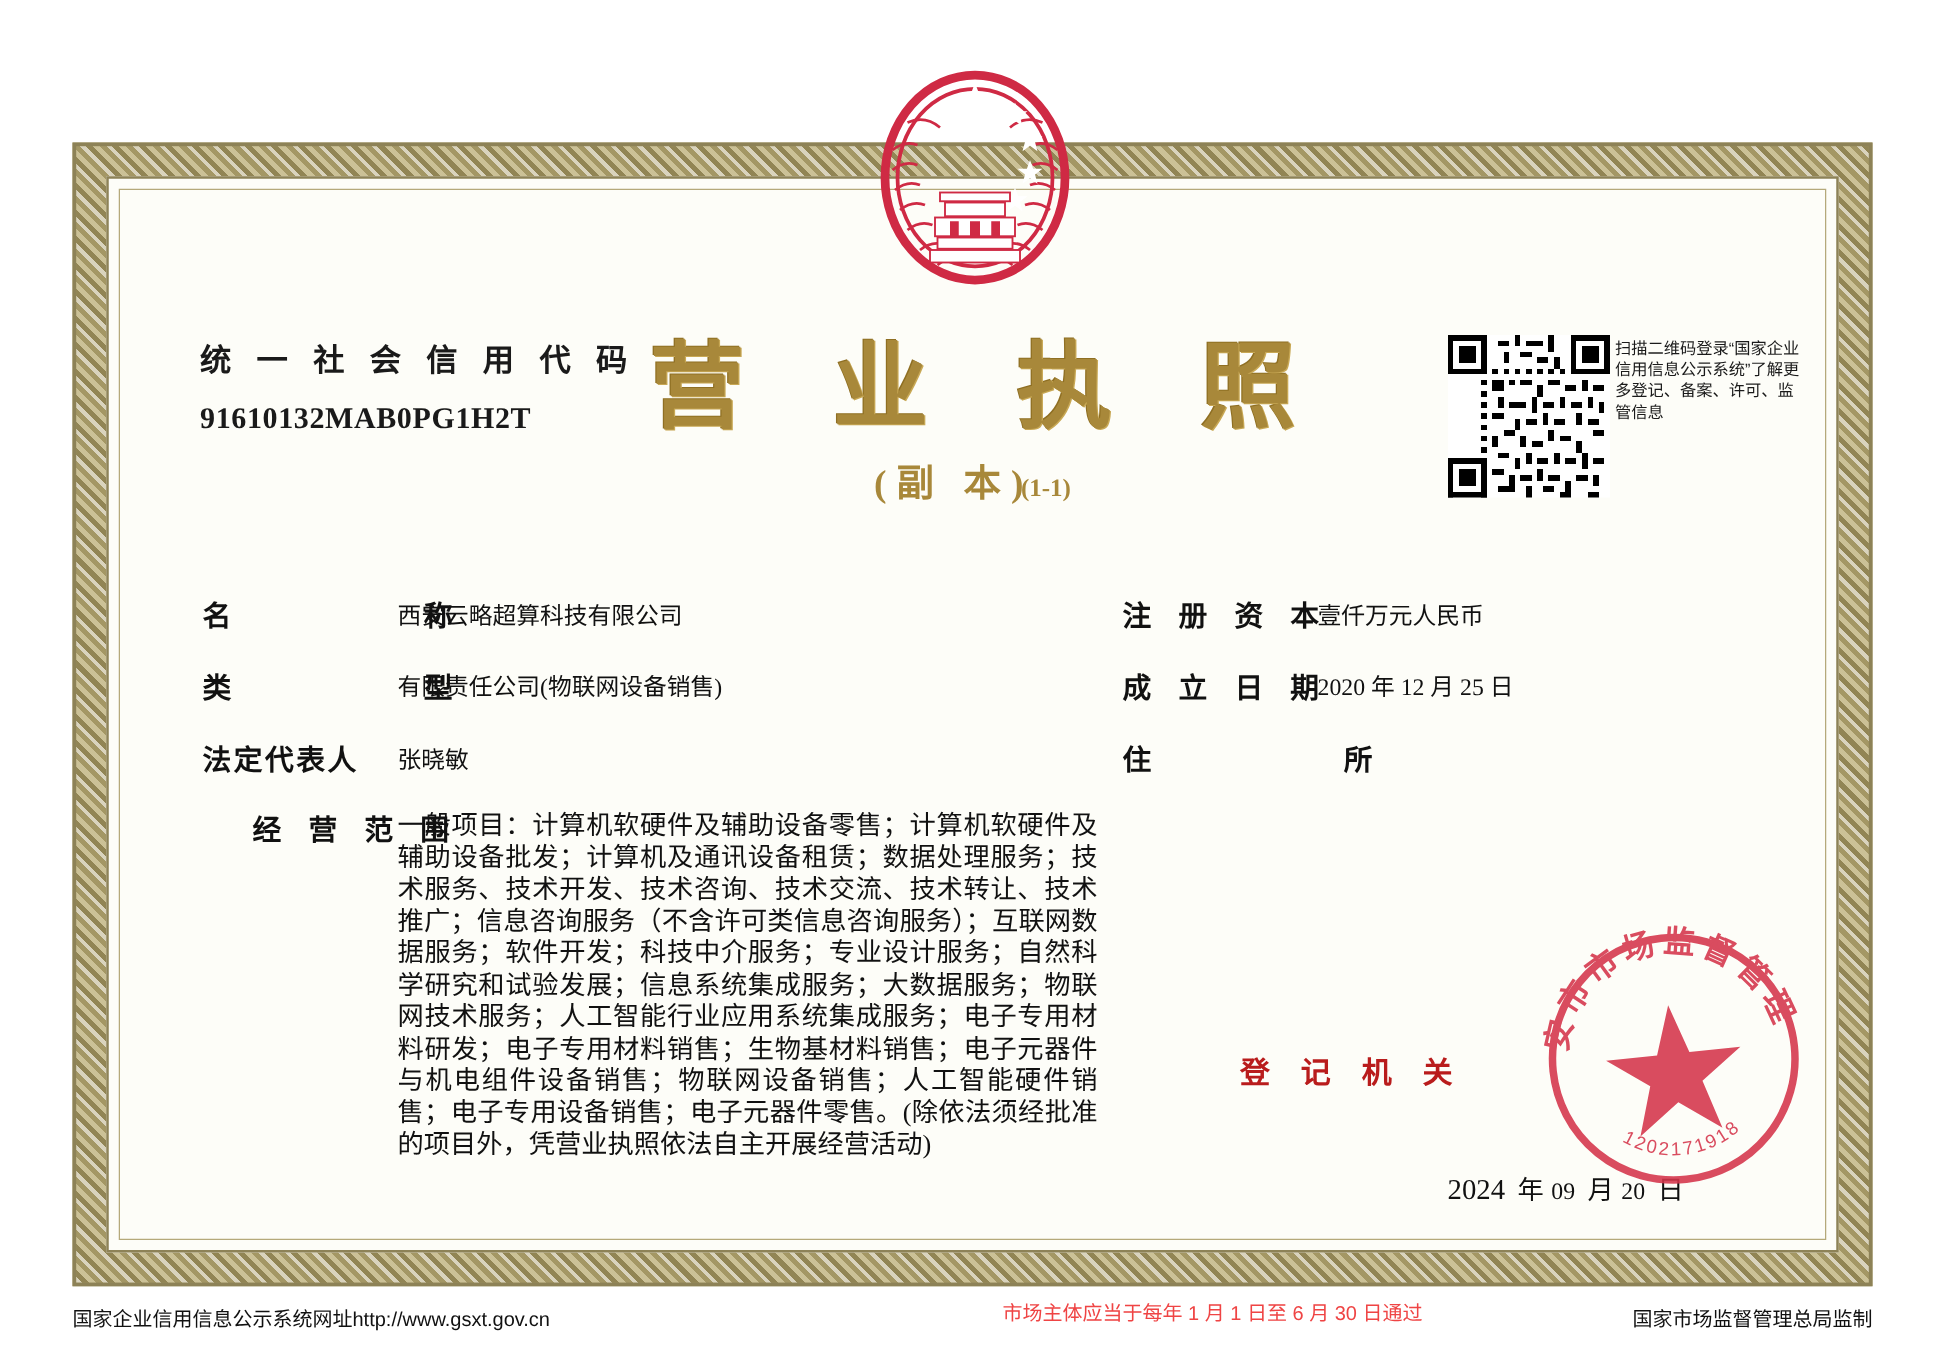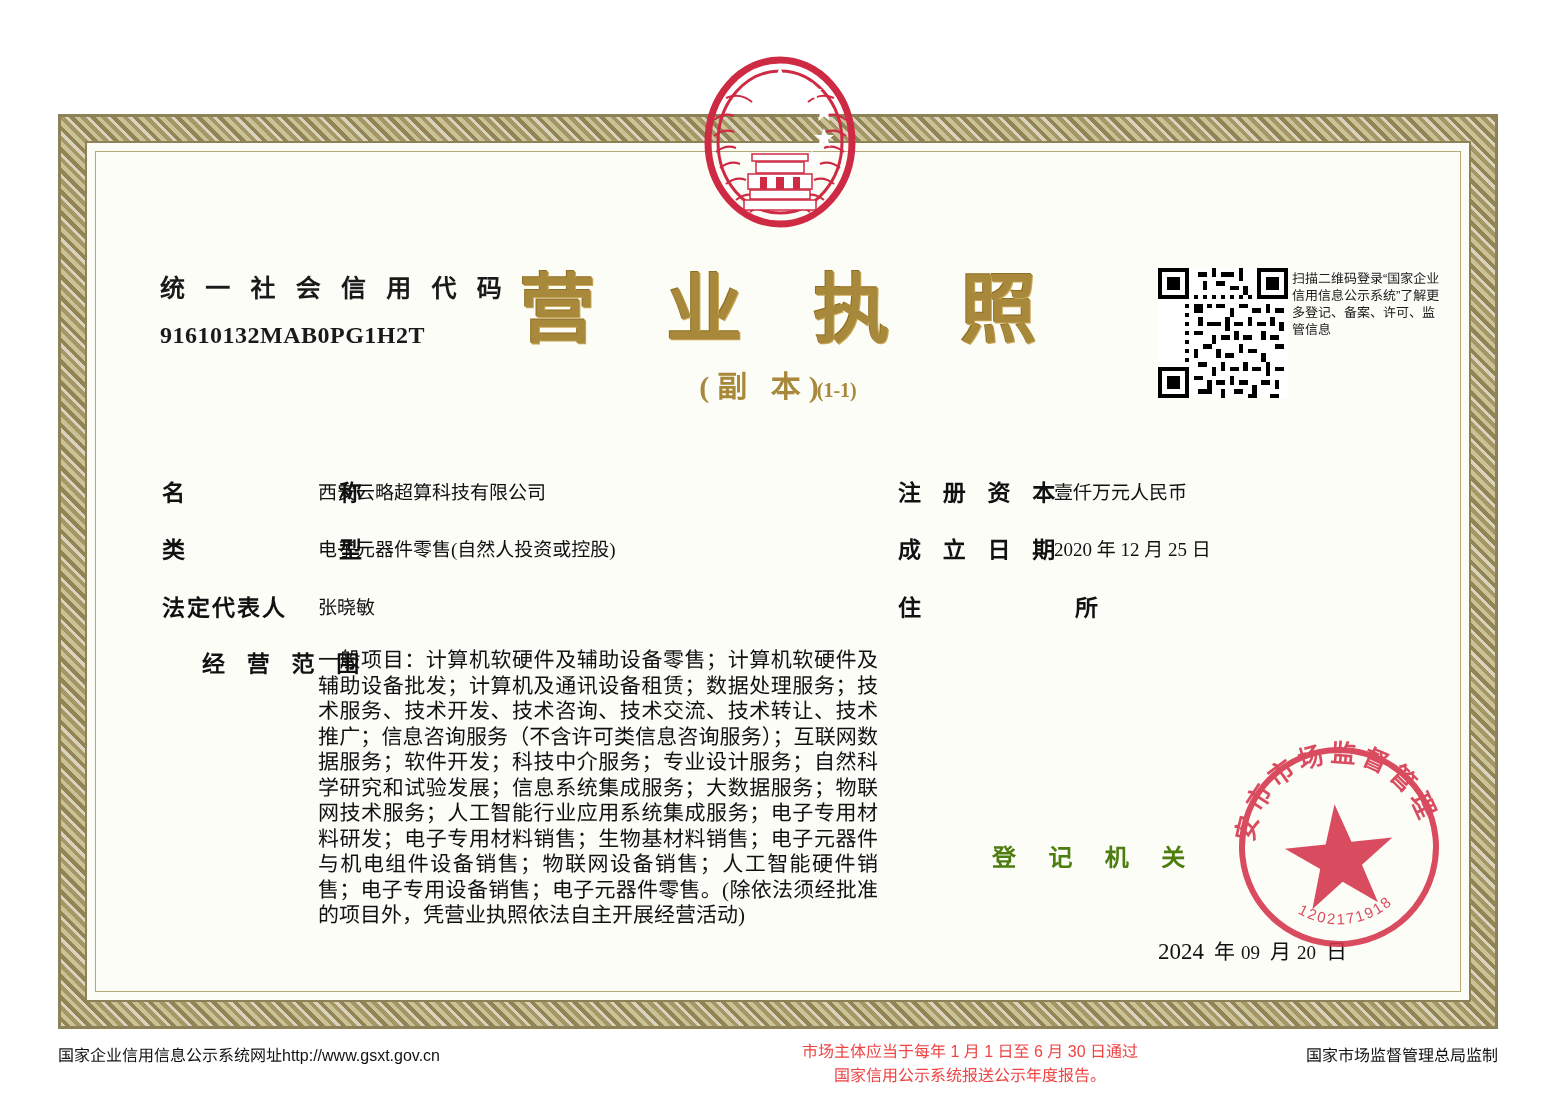--- a/index.html
+++ b/index.html
@@ -226,25 +226,25 @@
     line-height: 31px;
     color: #111;
     z-index: 6;
   }
 
   
   .reg-authority {
     position: absolute;
     left: 992px;
     top: 838px;
-    font-family: Liberation Mono, monospace;
+    font-family: Liberation Sans, sans-serif;
     font-size: 24px;
     font-weight: bold;
     letter-spacing: 9px;
-    color: #4d7c0f;
+    color: #b91c1c;
     z-index: 6;
   }
   .date-row {
     position: absolute;
     left: 1146px;
     top: 935px;
     font-family: "Liberation Serif", serif;
     font-size: 23px;
     color: #111;
     z-index: 6;
@@ -454,21 +454,21 @@
         <rect x="25" y="28" width="2" height="1"></rect>
       </g>
     </svg>
   </div>
   <div class="qr-note">扫描二维码登录“国家企业信用信息公示系统”了解更多登记、备案、许可、监管信息</div>
 
   <div class="field-label lbl-left sp3" style="top:474px;">名　　称</div>
   <div class="field-value val-left" style="top:477px;">西安云略超算科技有限公司</div>
 
   <div class="field-label lbl-left sp3" style="top:531px;">类　　型</div>
-  <div class="field-value val-left" style="top:534px;">电子元器件零售(自然人投资或控股)</div>
+  <div class="field-value val-left" style="top:534px;">有限责任公司(物联网设备销售)</div>
 
   <div class="field-label lbl-left sp-none" style="top:589px;">法定代表人</div>
   <div class="field-value val-left" style="top:592px;">张晓敏</div>
 
   <div class="scope-label">经 营 范 围</div>
   <div class="scope-value">一般项目：计算机软硬件及辅助设备零售；计算机软硬件及辅助设备批发；计算机及通讯设备租赁；数据处理服务；技术服务、技术开发、技术咨询、技术交流、技术转让、技术推广；信息咨询服务（不含许可类信息咨询服务）；互联网数据服务；软件开发；科技中介服务；专业设计服务；自然科学研究和试验发展；信息系统集成服务；大数据服务；物联网技术服务；人工智能行业应用系统集成服务；电子专用材料研发；电子专用材料销售；生物基材料销售；电子元器件与机电组件设备销售；物联网设备销售；人工智能硬件销售；电子专用设备销售；电子元器件零售。(除依法须经批准的项目外，凭营业执照依法自主开展经营活动)</div>
 
   <div class="field-label lbl-right sp4" style="top:474px;">注 册 资 本</div>
   <div class="field-value val-right" style="top:477px;">壹仟万元人民币</div>
 
@@ -496,17 +496,16 @@
     </svg>
   </div>
 
   <div class="date-row">
     <span class="num">2024</span><span class="cn">年</span><span class="num-small">09</span><span class="cn">月</span><span class="num-small">20</span><span class="cn">日</span>
   </div>
 
   <div class="footer-left">国家企业信用信息公示系统网址http://www.gsxt.gov.cn</div>
   <div class="footer-center">
     <div>市场主体应当于每年 1 月 1 日至 6 月 30 日通过</div>
-    <div>国家信用公示系统报送公示年度报告。</div>
   </div>
   <div class="footer-right">国家市场监督管理总局监制</div>
 
 </div>
 
 </body></html>

